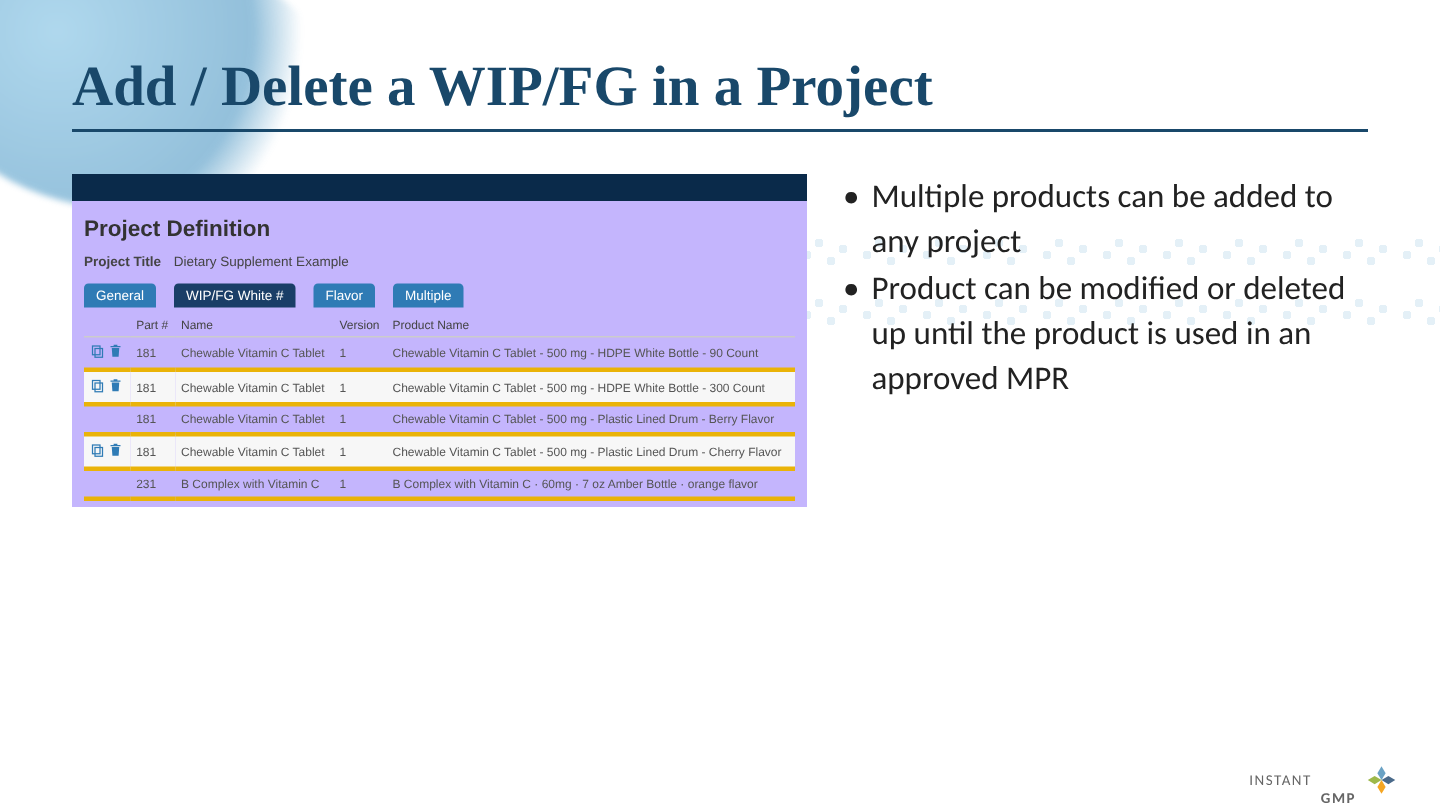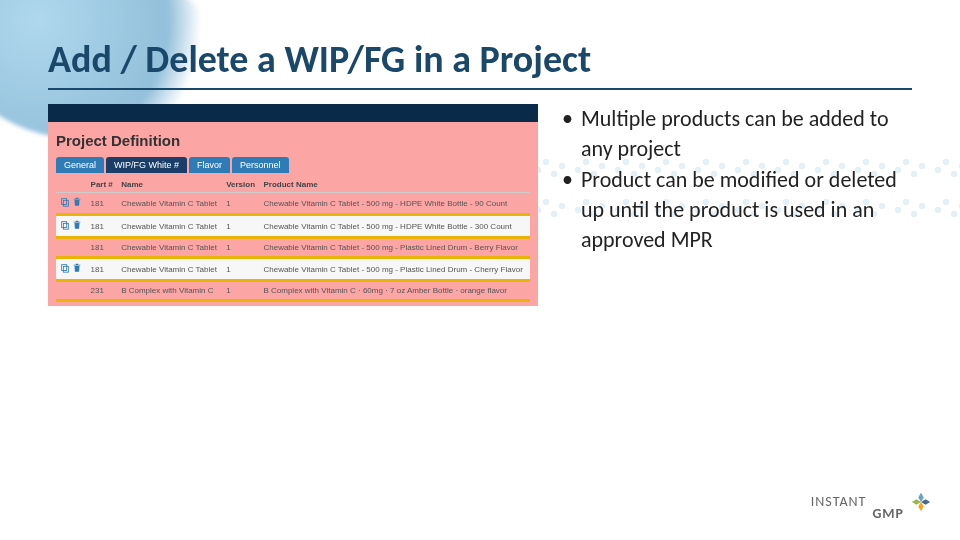--- a/index.html
+++ b/index.html
@@ -27,71 +27,72 @@
     background-size: 40px 40px;
     opacity: 0.35;
   }
   .slide {
     position: relative; width: 100%; height: 100%;
     padding: 36px 48px 0 48px;
   }
   .title-line {
     border-bottom: 2px solid #19486a;
     padding-bottom: 6px;
-    margin-bottom: 14px;
+    margin-bottom: 28px;
+    font-family: Liberation Serif, serif;
   }
   .title {
     font-size: 38px;
     font-weight: 700;
     color: #19486a;
   }
   .content {
     display: flex;
     gap: 24px;
   }
   .shot {
     width: 490px;
-    background: #fca5a5;
+    background: #c4b5fd;
     font-family: Arial, sans-serif;
   }
   .shot-topbar { height: 18px; background: #0a2a4a; }
   .proj-def {
     padding: 10px 8px 4px 8px;
   }
   .proj-def-title { font-size: 15px; font-weight: 700; color: #333; margin-bottom: 8px;}
   .proj-sub { font-size: 9px; color: #444; margin-bottom: 10px;}
   .proj-sub b { font-weight: 700; margin-right: 6px;}
-  .tabs { display: flex; gap: 2px; margin-bottom: 4px;}
+  .tabs { display: flex; gap: 12px; margin-bottom: 4px;}
   .tab {
     font-size: 9px; padding: 3px 8px; border-radius: 3px 3px 0 0;
     background: #2f7bb5; color: #fff;
   }
   .tab.active { background: #1a3e67; }
   .tbl { width: 100%; border-collapse: collapse; font-size: 8px; color:#555;}
   .tbl th {
-    text-align: left; font-weight: 700; color:#444;
+    text-align: left; font-weight: 400; color:#444;
     border-bottom: 1px solid #ccc; padding: 3px 4px;
   }
   .tbl td { border-bottom: 3px solid #eab308; padding: 4px 4px; white-space: nowrap;}
   .tbl tr:nth-child(even) td { background: #f7f7f7; }
   .icn { display: inline-block; vertical-align: middle; }
   .icn-copy { color: #2f7bb5; }
   .icn-del { color: #2f7bb5; }
   .bullets {
     flex: 1;
     font-size: 22px;
     color: #222;
     line-height: 1.35;
   }
   .bullets .item { display: flex; margin-bottom: 2px;}
   .bullets .dot { margin-right: 8px;}
   .logo {
-    position: absolute; bottom: 18px; right: 28px;
+    position: absolute; bottom: 2px; right: 28px;
     display: flex; align-items: center; gap: 6px;
-    font-size: 14px; letter-spacing: 1px;
+    font-size: 10px; letter-spacing: 1px;
   }
   .logo .txt1 { color:#666; font-weight:400;}
   .logo .txt2 { color:#666; font-weight:700;margin-top:24px;}
   .logo-mark {
     width: 22px; height: 22px; position: relative;
   }
   .logo-mark svg { width: 22px; height: 22px; }
 </style>
 </head>
 <body>
@@ -103,25 +104,29 @@
   <div class="title-line">
     <div class="title">Add / Delete a WIP/FG in a Project</div>
   </div>
 
   <div class="content">
 
     <div class="shot">
       <div class="shot-topbar"></div>
       <div class="proj-def">
         <div class="proj-def-title">Project Definition</div>
+        <div class="proj-sub">
+          <b>Project Title</b>
+          <span>Dietary Supplement Example</span>
+        </div>
         <div class="tabs" id="tabs">
             <span class="tab">General</span>
             <span class="tab active">WIP/FG White #</span>
             <span class="tab">Flavor</span>
-            <span class="tab">Personnel</span>
+            <span class="tab">Multiple</span>
           </div>
         <table class="tbl">
           <thead>
               <tr id="thead-row">
                 <th></th>
                 <th>Part #</th>
                 <th>Name</th>
                 <th>Version</th>
                 <th>Product Name</th>
               </tr>

